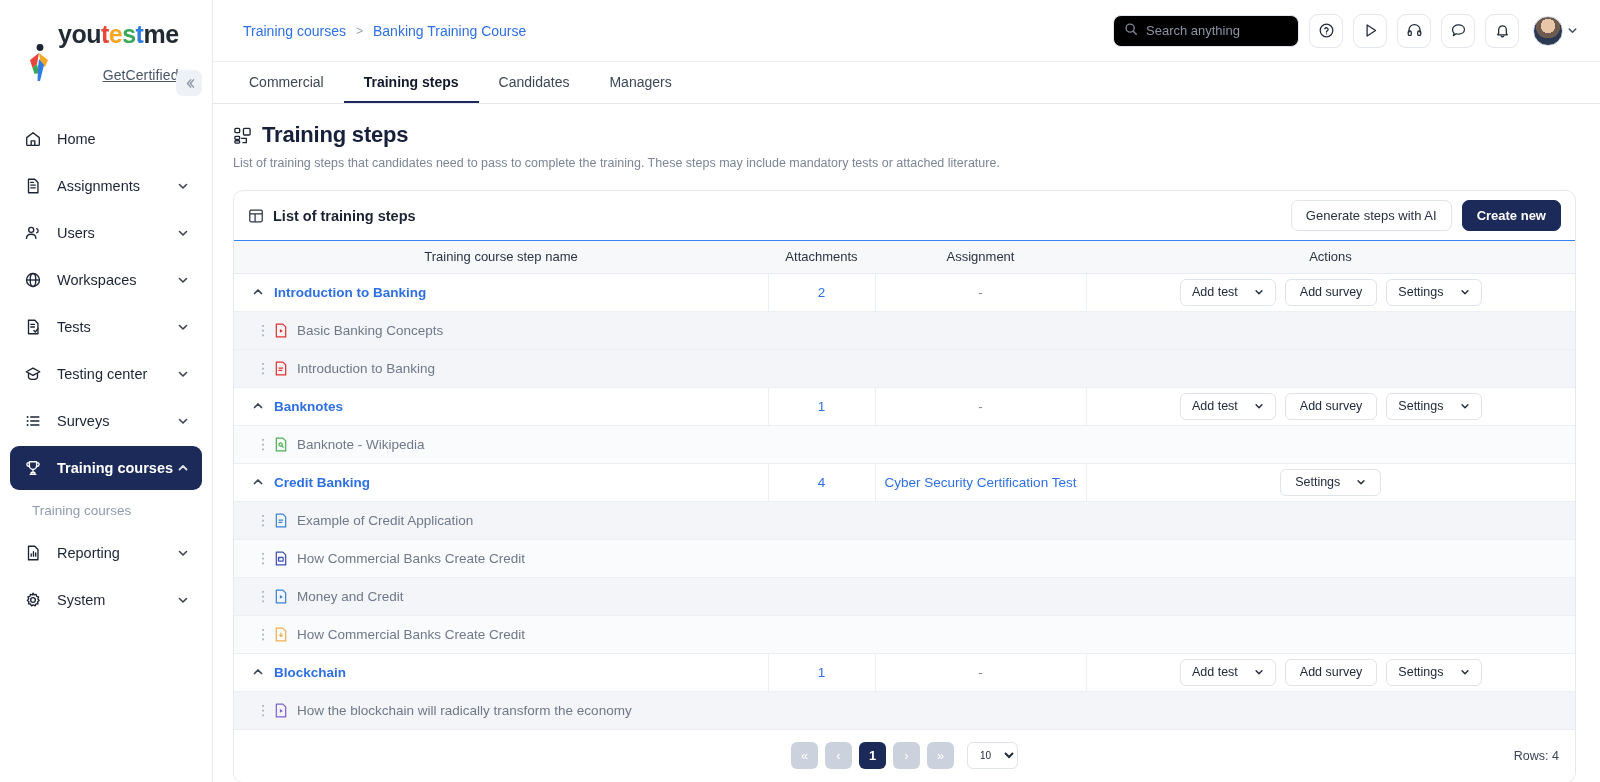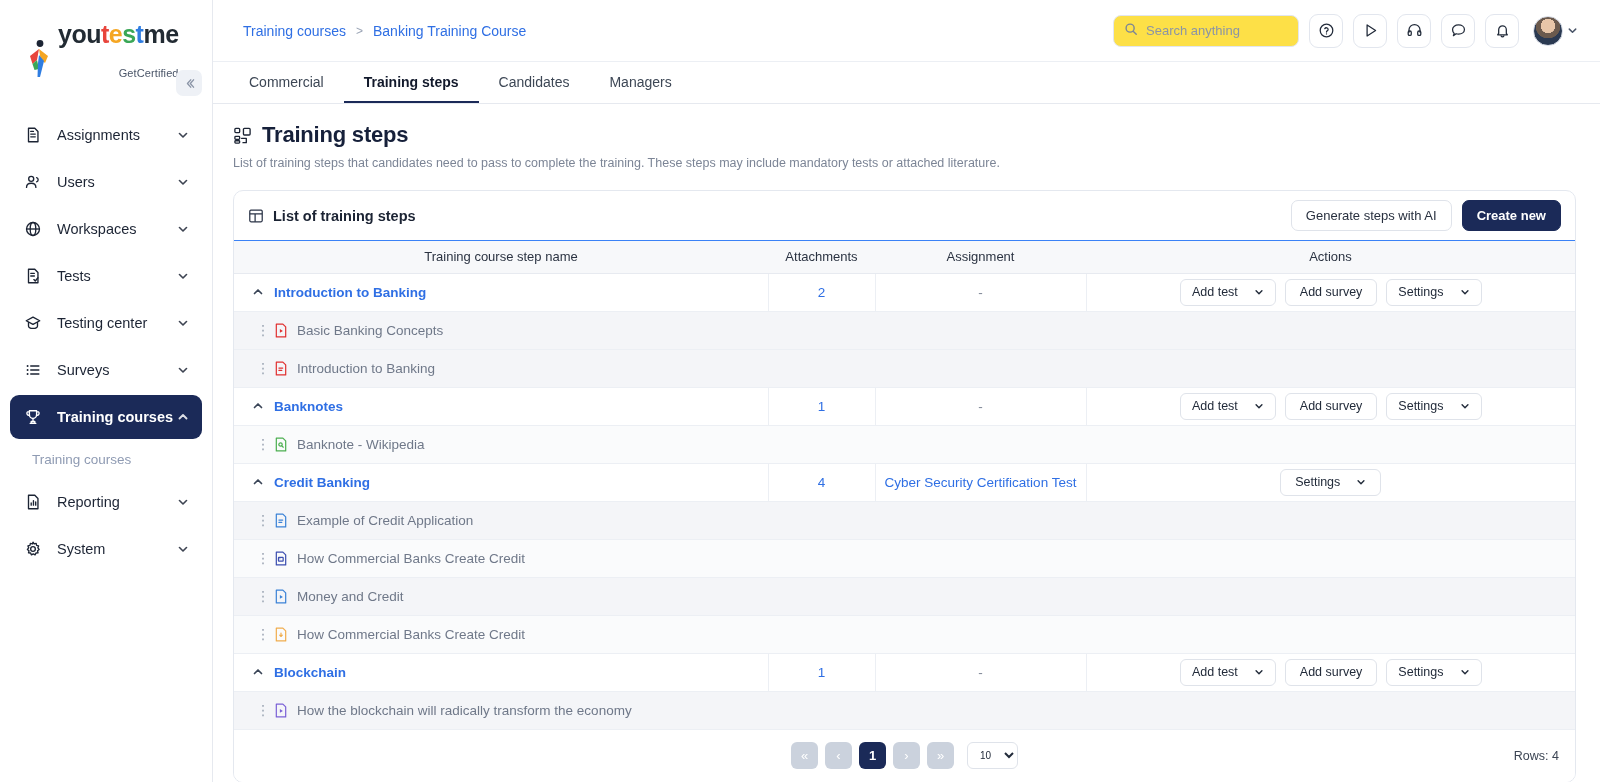--- a/index.html
+++ b/index.html
@@ -22,21 +22,21 @@
   }
   .logo-wrap { padding: 22px 0 10px 26px; display: flex; align-items: flex-end; }
   .logo-mark { width: 26px; height: 40px; position: relative; margin-right: 6px; margin-top: 2px; }
   .logo-text { display: flex; flex-direction: column; }
   .logo-word { font-size: 25px; font-weight: 700; letter-spacing: -0.5px; line-height: 1; }
   .logo-word .c1 { color: #222b33; }
   .logo-word .c2 { color: #e8453c; }
   .logo-word .c3 { color: #f5a623; }
   .logo-word .c4 { color: #3aa757; }
   .logo-word .c5 { color: #2f7de1; }
-  .logo-sub { font-size: 11px; color: #4a5568; align-self: flex-end; margin-top: 20px; letter-spacing: 0.1px;}
+  .logo-sub { font-size: 14px; color: #4a5568; align-self: flex-end; margin-top: 20px; letter-spacing: 0.1px; text-decoration: underline;}
 
   .collapse-btn {
     position: absolute; right: 10px; top: 70px;
     width: 26px; height: 26px; border-radius: 7px;
     background: #eef1f6; color: #8b95a7;
     display: flex; align-items: center; justify-content: center;
     font-size: 13px; cursor: pointer; border: none;
   }
 
   .nav { margin-top: 24px; }
@@ -63,21 +63,21 @@
   .topbar {
     height: 62px; min-height: 62px; display: flex; align-items: center;
     padding: 0 22px 0 16px; border-bottom: 1px solid #eceff4; background: #fff;
   }
   .breadcrumb { display: flex; align-items: center; gap: 10px; font-size: 14px; padding: 6px 14px; border-radius: 8px; }
   .breadcrumb a { color: #2f6fe4; text-decoration: none; cursor: pointer; }
   .bc-sep { color: #9aa4b5; font-size: 12px; }
   .top-right { margin-left: auto; display: flex; align-items: center; gap: 10px; }
   .search-box {
     width: 186px; height: 32px; border: 1px solid #e2e6ee; border-radius: 8px;
-    background: #fde047; display: flex; align-items: center; padding: 0 10px; gap: 8px;
+    background: #000000; display: flex; align-items: center; padding: 0 10px; gap: 8px;
   }
   .search-box input {
     border: none; outline: none; background: transparent; font-size: 13px;
     color: #55606f; width: 100%; font-family: "Liberation Sans", sans-serif;
   }
   .search-box input::placeholder { color: #8a94a6; }
   .icon-btn {
     width: 34px; height: 34px; border: 1px solid #e2e6ee; border-radius: 9px;
     background: #fff; display: flex; align-items: center; justify-content: center;
     cursor: pointer; color: #222b3a;
@@ -206,20 +206,29 @@
     </div>
 
     <button class="collapse-btn">
       <svg viewBox="0 0 16 16" width="13" height="13" fill="none" stroke="currentColor" stroke-width="1.7" stroke-linecap="round" stroke-linejoin="round">
           <path d="M9.5 3.5 L5.5 8 L9.5 12.5"></path>
           <path d="M13 3.5 L9 8 L13 12.5"></path>
         </svg>
     </button>
 
     <nav class="nav">
+      <div class="nav-item">
+        <span class="nav-ico">
+            <svg viewBox="0 0 20 20" fill="none" stroke="currentColor" stroke-width="1.5" stroke-linecap="round" stroke-linejoin="round">
+              <path d="M3 8.5 L10 3 L17 8.5 V16 a1 1 0 0 1-1 1 H4 a1 1 0 0 1-1-1 Z"></path>
+              <path d="M8 17 v-5 h4 v5"></path>
+            </svg>
+          </span>
+        <span class="nav-label">Home</span>
+      </div>
 
       <div class="nav-item">
         <span class="nav-ico">
             <svg viewBox="0 0 20 20" fill="none" stroke="currentColor" stroke-width="1.5" stroke-linecap="round" stroke-linejoin="round">
               <path d="M5 2.5 h7 l3.5 3.5 V17.5 H5 Z"></path>
               <path d="M7.5 9 h5 M7.5 12 h5 M7.5 6 h3"></path>
             </svg>
           </span>
         <span class="nav-label">Assignments</span>
         <span class="chev">

